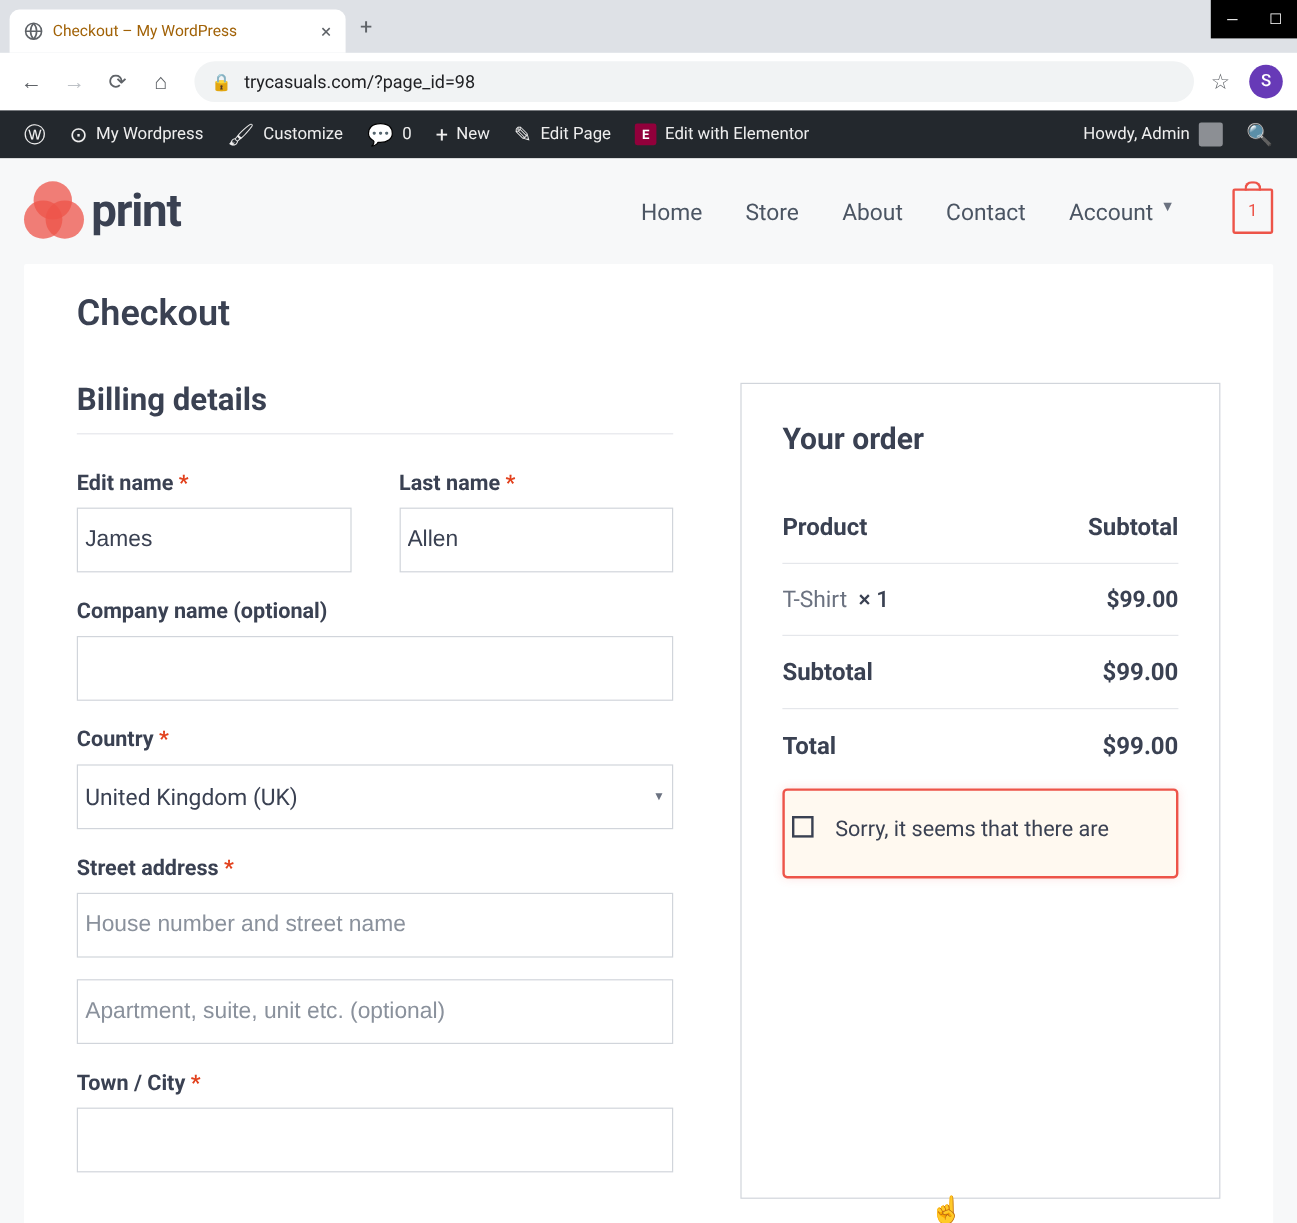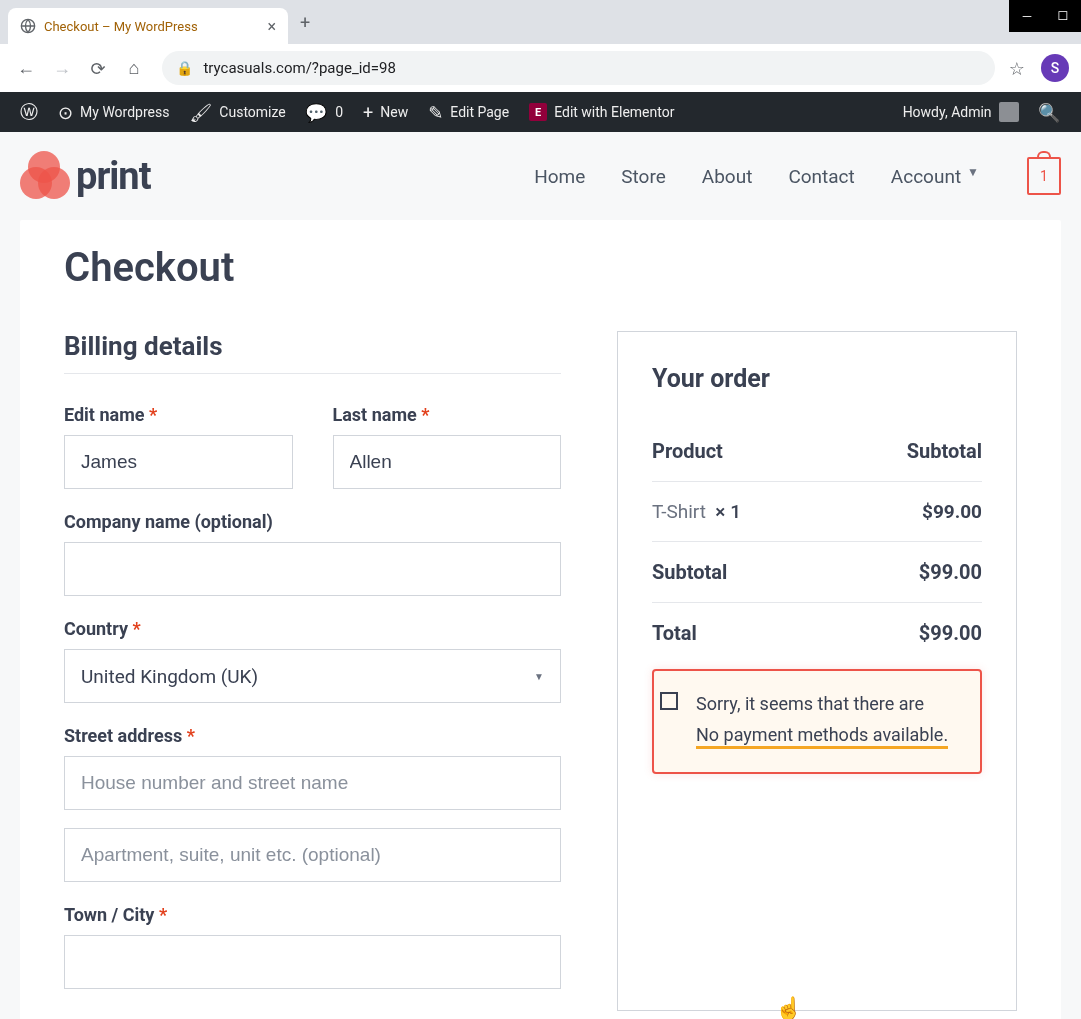--- a/index.html
+++ b/index.html
@@ -43,30 +43,30 @@
 .lc2 { background: rgba(237, 84, 73, 0.75); left: 0; top: 16px; }
 .lc3 { background: rgba(237, 84, 73, 0.75); left: 18px; top: 16px; }
 .logo-text { font-size: 38px; font-weight: 700; color: #3a4152; letter-spacing: -1px; }
 .nav { margin-left: auto; display: flex; align-items: center; gap: 36px; }
 .nav a { color: #4b5563; font-size: 19px; text-decoration: none; cursor: pointer; }
 .nav-dropdown { display: flex; align-items: flex-start; gap: 6px; }
 .cart-icon { width: 34px; height: 38px; border: 2px solid #ed5449; border-radius: 2px; display: flex; align-items: center; justify-content: center; color: #ed5449; font-size: 14px; position: relative; margin-left: 12px; cursor: pointer; }
 .cart-handle { position: absolute; top: -8px; width: 14px; height: 8px; border: 2px solid #ed5449; border-bottom: none; border-radius: 6px 6px 0 0; }
 
 .content { background: #fff; padding: 24px 44px 60px; border-radius: 2px; min-height: 820px; }
-.page-title { font-size: 40px; font-weight: 600; color: #3a4152; margin-bottom: 40px; }
+.page-title { font-size: 30px; font-weight: 600; color: #3a4152; margin-bottom: 40px; }
 .checkout-grid { display: grid; grid-template-columns: 1fr 400px; gap: 56px; }
 
 .billing h2 { font-size: 26px; font-weight: 700; color: #3a4152; margin-bottom: 12px; }
 .billing-divider { border-bottom: 1px solid #e5e7eb; margin-bottom: 30px; }
 .field-row { display: grid; grid-template-columns: 1fr 1fr; gap: 40px; }
 .field { margin-bottom: 22px; }
 .field label { display: block; font-size: 18px; font-weight: 700; color: #3a4152; margin-bottom: 10px; }
 .required { color: #e2401c; }
-.field input, .field .select { width: 100%; height: 54px; border: 1px solid #d1d5db; padding: 0 16px; font-size: 19px; color: #3a4152; background: #fff; }
+.field input, .field .select { width: 100%; height: 54px; border: 1px solid #d1d5db; padding: 0 6px; font-size: 19px; color: #3a4152; background: #fff; }
 .field input::placeholder { color: #8a919c; }
 .field .select { display: flex; align-items: center; justify-content: space-between; cursor: pointer; }
 .select-arrow { color: #6b7280; font-size: 10px; }
 
 .order-box { border: 1px solid #d1d5db; padding: 32px 34px; }
 .order-box h2 { font-size: 25px; font-weight: 700; color: #3a4152; margin-bottom: 28px; }
 .order-table { width: 100%; }
 .order-row { display: grid; grid-template-columns: 1fr auto; padding: 18px 0; border-bottom: 1px solid #e5e7eb; font-size: 19px; color: #3a4152; }
 .order-row.header { font-weight: 700; font-size: 20px; }
 .order-row.product { color: #6b7280; }
@@ -243,21 +243,20 @@
           <div class="order-row total">
             <span>Total</span>
             <span class="price">$99.00</span>
           </div>
         </div>
 
         <div class="payment-notice">
           <div class="notice-checkbox"></div>
           <div class="notice-text">
             <span>Sorry, it seems that there are</span><br>
-            <span class="notice-underline">No payment methods available.</span>
           </div>
         </div>
 
       </div>
     </div>
   </div>
 </div>
 
 <div class="cursor">☝</div>
 

